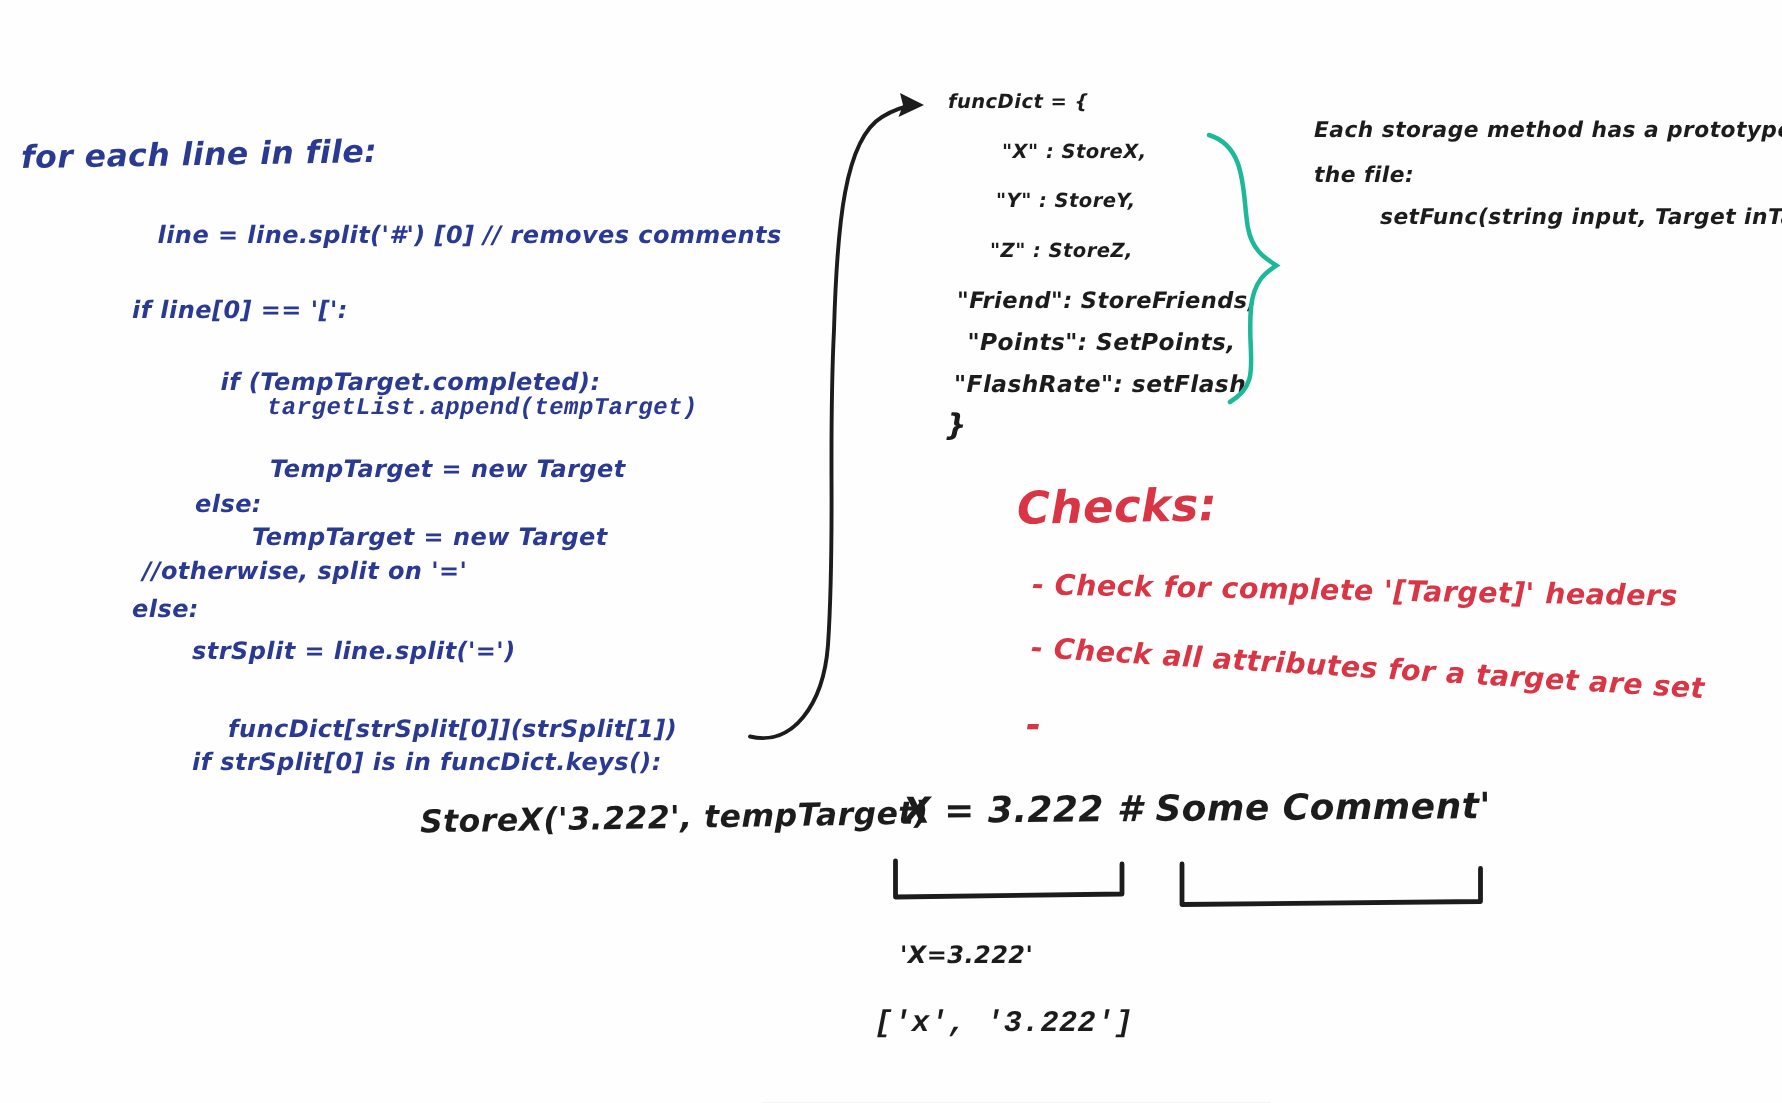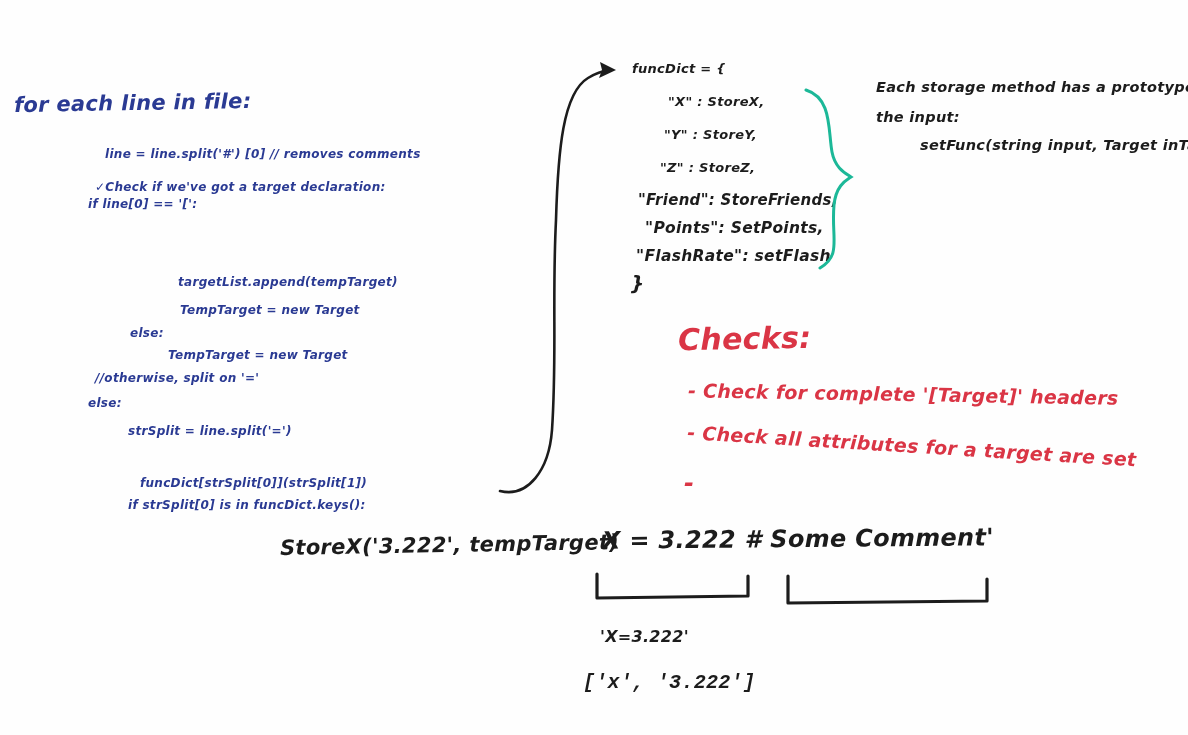--- a/index.html
+++ b/index.html
@@ -6,58 +6,58 @@
   .board{
     position:relative;width:1188px;height:735px;background:#fefefe;
     overflow:hidden;font-family:"DejaVu Sans",sans-serif;
   }
   .hw{position:absolute;white-space:nowrap;font-style:italic;letter-spacing:.3px;line-height:1.1;}
   .blue{color:#2a3a93;}
   .black{color:#1c1c1c;}
   .red{color:#da3545;}
   .svg-layer{position:absolute;left:0;top:0;pointer-events:none;}
   .title{font-size:21px;font-weight:bold;}
-  .code{font-size:12px;font-weight:bold;}
+  .code{font-size:16px;font-weight:bold;}
   .dict{font-size:13px;font-weight:bold;}
   .note{font-size:14.5px;font-weight:bold;}
   .checks-title{font-size:30px;font-weight:bold;}
   .check-item{font-size:19px;font-weight:bold;}
   .example{font-size:16px;font-weight:bold;}
 </style>
 </head>
 <body>
 
 <div class="board">
 
   <div class="hw blue title" style="left:14px;top:92px;transform:rotate(-1deg);">for each line in file:</div>
 
   <div class="hw blue code" style="left:105px;top:148px;">line = line.split('#') [0] // removes comments</div>
-  <div class="hw blue code" style="left:95px;top:181px;">✓Check if we've got a target declaration:</div>
   <div class="hw blue code" style="left:88px;top:198px;">if line[0] == '[':</div>
-  <div class="hw blue code" style="left:178px;top:276px;">targetList.append(tempTarget)</div>
+  <div class="hw blue code" style="left:147px;top:246px;">if (TempTarget.completed):</div>
+  <div class="hw blue code" style="left:178px;top:264px;font-family:Liberation Mono, monospace;">targetList.append(tempTarget)</div>
   <div class="hw blue code" style="left:180px;top:304px;">TempTarget = new Target</div>
   <div class="hw blue code" style="left:130px;top:327px;">else:</div>
   <div class="hw blue code" style="left:168px;top:349px;">TempTarget = new Target</div>
   <div class="hw blue code" style="left:95px;top:372px;text-align:center;">//otherwise, split on '='</div>
   <div class="hw blue code" style="left:88px;top:397px;">else:</div>
   <div class="hw blue code" style="left:128px;top:425px;">strSplit = line.split('=')</div>
   <div class="hw blue code" style="left:128px;top:451px;margin-top:48px;">if strSplit[0] is in funcDict.keys():</div>
-  <div class="hw blue code" style="left:140px;top:477px;text-align:right;">funcDict[strSplit[0]](strSplit[1])</div>
+  <div class="hw blue code" style="left:152px;top:477px;text-align:right;">funcDict[strSplit[0]](strSplit[1])</div>
 
   <div class="hw black dict" style="left:632px;top:62px;">funcDict = {</div>
   <div class="hw black dict" style="left:668px;top:95px;">"X" : StoreX,</div>
   <div class="hw black dict" style="left:664px;top:128px;">"Y" : StoreY,</div>
   <div class="hw black dict" style="left:660px;top:161px;">"Z" : StoreZ,</div>
   <div class="hw black dict" style="left:638px;top:192px;font-size:15px;">"Friend": StoreFriends,</div>
   <div class="hw black dict" style="left:645px;top:220px;font-size:15.5px;">"Points": SetPoints,</div>
   <div class="hw black dict" style="left:636px;top:248px;font-size:15.5px;">"FlashRate": setFlash</div>
   <div class="hw black dict" style="left:630px;top:272px;font-size:20px;">}</div>
 
   <div class="hw black note" style="left:876px;top:80px;">Each storage method has a prototype of</div>
-  <div class="hw black note" style="left:876px;top:110px;">the input:</div>
+  <div class="hw black note" style="left:876px;top:110px;">the file:</div>
   <div class="hw black note" style="left:920px;top:138px;">setFunc(string input, Target inTarget){</div>
 
   <div class="hw red checks-title" style="left:678px;top:322px;transform:rotate(-1deg);">Checks:</div>
   <div class="hw red check-item" style="left:688px;top:384px;transform:rotate(1deg);">- Check for complete '[Target]' headers</div>
   <div class="hw red check-item" style="left:688px;top:422px;transform:rotate(3.5deg);transform-origin:left top;">- Check all attributes for a target are set</div>
   <div class="hw red check-item" style="left:684px;top:470px;font-size:24px;">-</div>
 
   <div class="hw black example" style="left:280px;top:534px;font-size:21px;transform:rotate(-1deg);">StoreX('3.222', tempTarget)</div>
   <div class="hw black example" style="left:602px;top:526px;font-size:24px;transform:rotate(-0.5deg);">X = 3.222 # Some Comment'</div>
   <div class="hw black example" style="left:600px;top:628px;">'X=3.222'</div>

